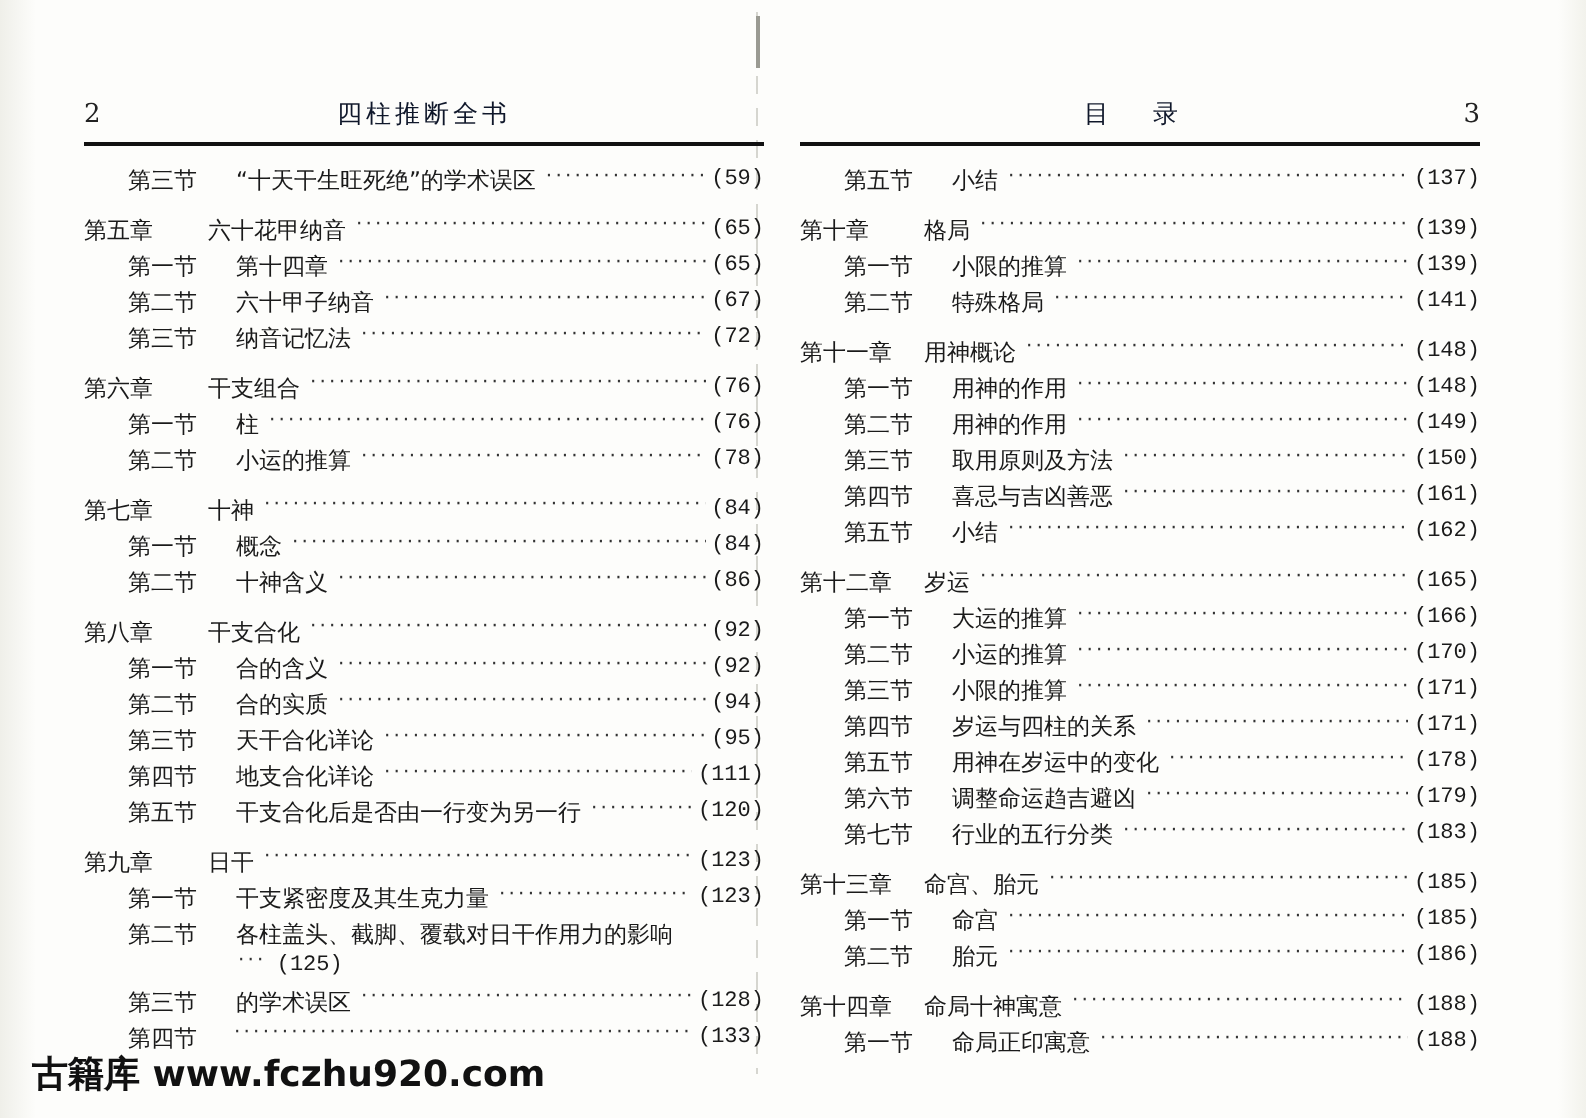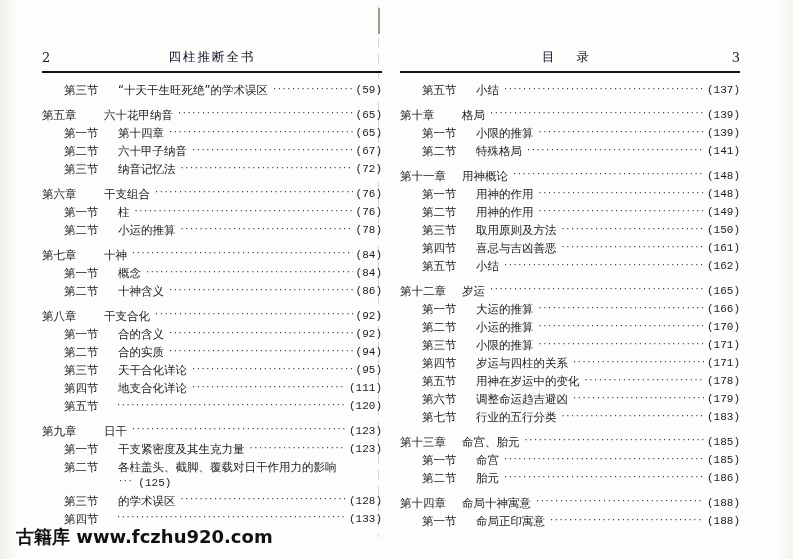--- a/index.html
+++ b/index.html
@@ -248,20 +248,21 @@
           <span class="pg">(95)</span>
         </div>
         <div class="entry section">
           <span class="lbl num indent-1">第四节</span>
           <span class="ttl">地支合化详论</span>
           <span class="dots">················································································</span>
           <span class="pg">(111)</span>
         </div>
         <div class="entry section">
           <span class="lbl num indent-1">第五节</span>
+          <span class="ttl">干支合化后是否由一行变为另一行</span>
           <span class="dots">················································································</span>
           <span class="pg">(120)</span>
         </div>
         <div class="entry chapter">
           <span class="lbl num">第九章</span>
           <span class="ttl">日干</span>
           <span class="dots">················································································</span>
           <span class="pg">(123)</span>
         </div>
         <div class="entry section">

